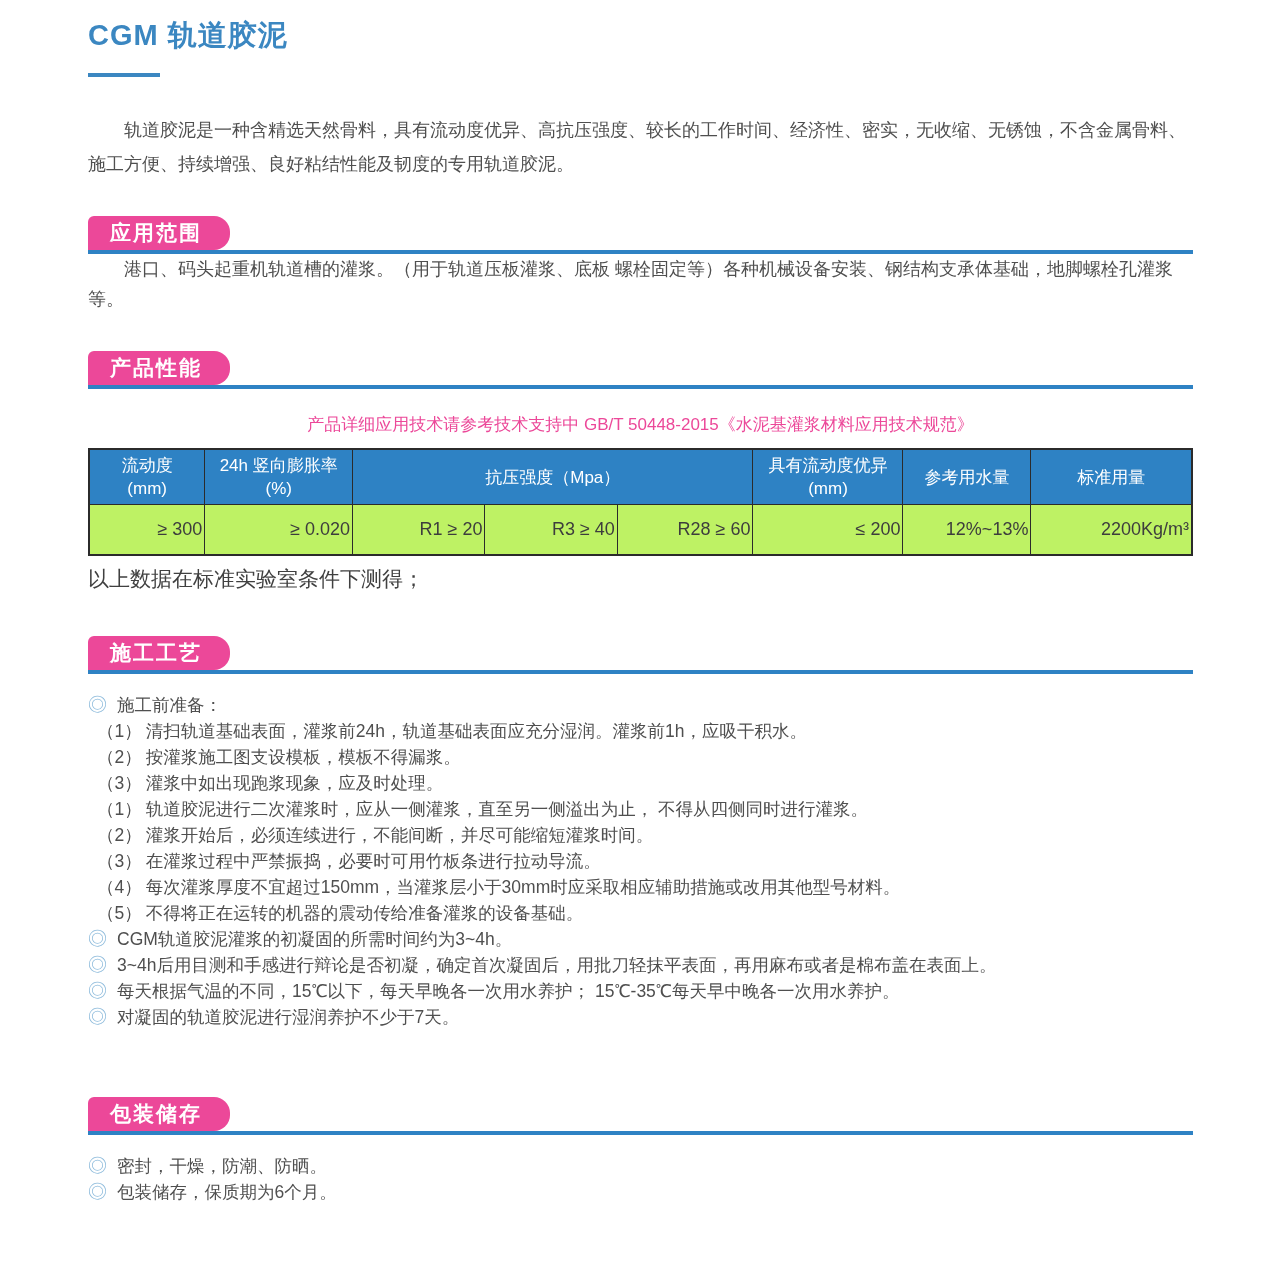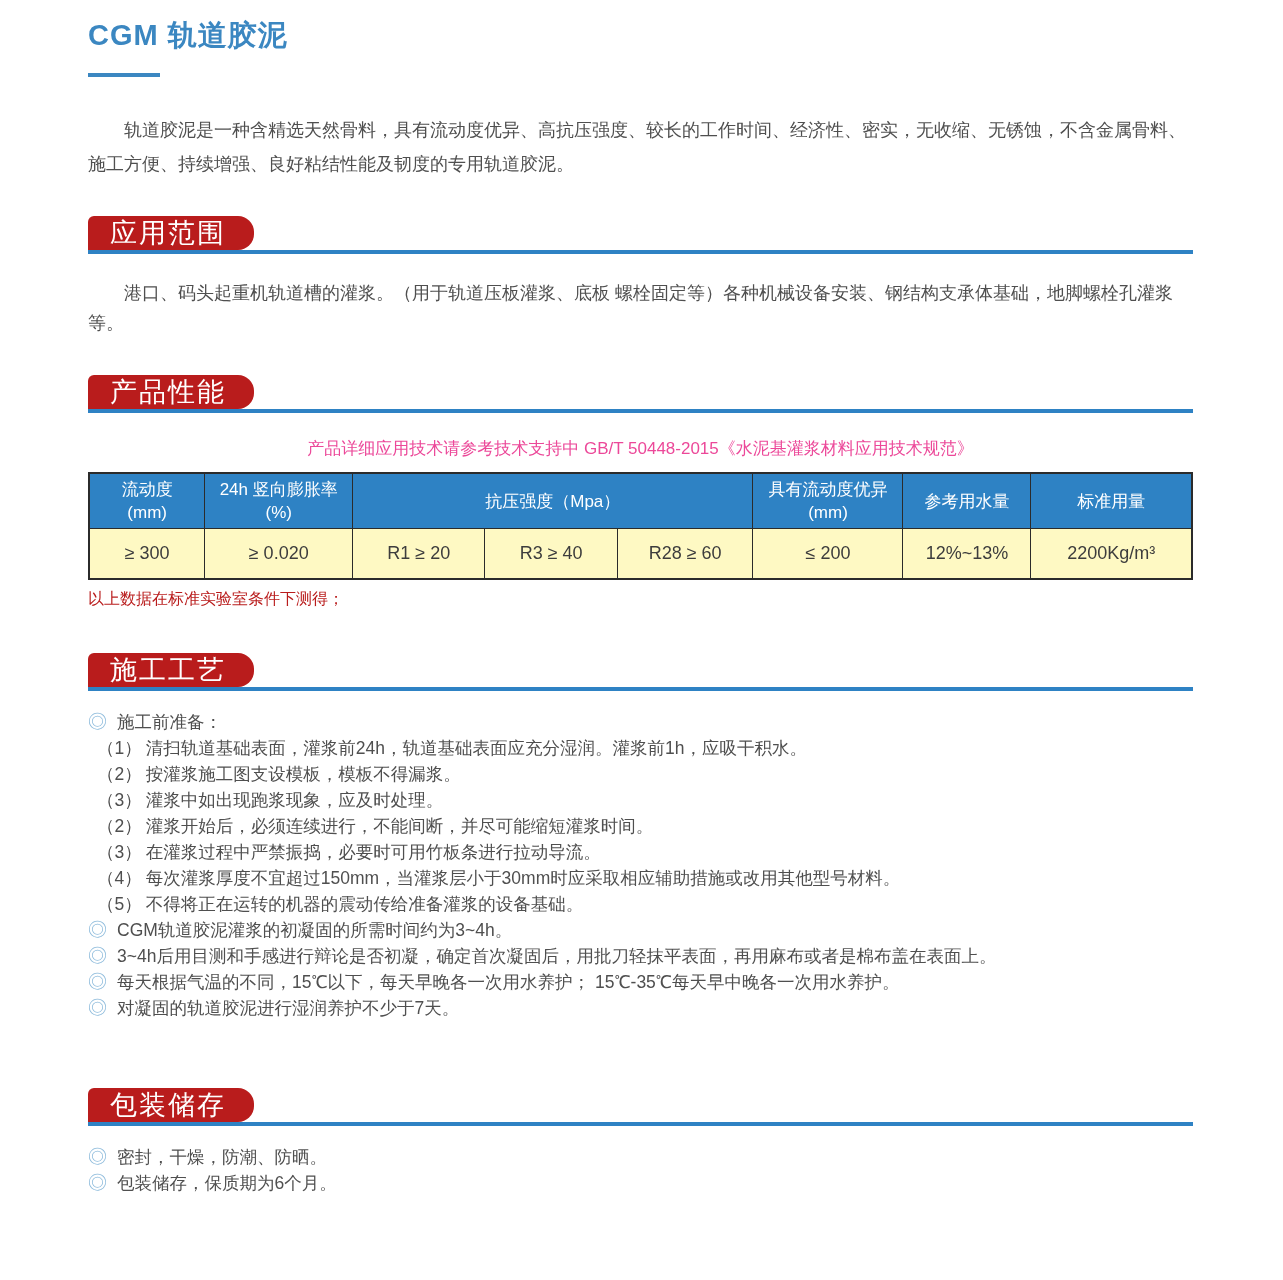--- a/index.html
+++ b/index.html
@@ -42,36 +42,36 @@
     text-indent: 2em;
     color: #4f4f4f;
   }
   
   .sec-header {
     border-bottom: 4px solid #2e82c4;
     line-height: 0;
   }
   .badge {
     display: inline-block;
-    background: #b91c1c;
+    background: #ec4899;
     color: #ffffff;
-    font-size: 27px;
-    font-weight: normal;
+    font-size: 21px;
+    font-weight: bold;
     line-height: 26px;
     padding: 4px 28px 4px 22px;
     border-radius: 6px 16px 16px 0;
     letter-spacing: 2px;
   }
   .mt-app  { margin-top: 35px; }
   .mt-perf { margin-top: 37px; }
   .mt-proc { margin-top: 43px; }
   .mt-pack { margin-top: 67px; }
   
   .body-text {
-    margin: 24px 0 0 0;
+    margin: 0 0 0 0;
     font-size: 18px;
     line-height: 30px;
     color: #4f4f4f;
     text-indent: 2em;
   }
   .ref-note {
     margin: 24px 0 0 0;
     font-size: 17px;
     color: #ec4899;
     text-align: center;
@@ -90,32 +90,32 @@
     font-weight: normal;
     font-size: 17px;
     line-height: 23px;
     padding: 4px 2px;
     border: 1px solid #2b2b2b;
     white-space: pre-line;
     text-align: center;
     vertical-align: middle;
   }
   table.perf td {
-    background: #fef9c3;
+    background: #bef264;
     color: #3d3d3d;
     font-size: 18px;
-    padding: 14px 14px;
+    padding: 14px 2px;
     border: 1px solid #2b2b2b;
-    text-align: center;
+    text-align: right;
     vertical-align: middle;
   }
   .footnote {
     margin: 9px 0 0 0;
-    font-size: 16px;
-    color: #b91c1c;
+    font-size: 21px;
+    color: #404040;
   }
   
   ul.flat {
     list-style: none;
     margin: 18px 0 0 0;
     padding: 0;
   }
   ul.flat li {
     font-size: 17.5px;
     line-height: 26px;
@@ -197,20 +197,21 @@
   <p class="footnote">以上数据在标准实验室条件下测得；</p>
 
   <div class="sec-header mt-proc">
     <span class="badge">施工工艺</span>
   </div>
   <ul class="flat">
     <li><span class="marker bullet">◎</span><span>施工前准备：</span></li>
     <li class="num-item"><span class="marker">（1）</span><span>清扫轨道基础表面，灌浆前24h，轨道基础表面应充分湿润。灌浆前1h，应吸干积水。</span></li>
     <li class="num-item"><span class="marker">（2）</span><span>按灌浆施工图支设模板，模板不得漏浆。</span></li>
     <li class="num-item"><span class="marker">（3）</span><span>灌浆中如出现跑浆现象，应及时处理。</span></li>
+    <li class="num-item"><span class="marker">（1）</span><span>轨道胶泥进行二次灌浆时，应从一侧灌浆，直至另一侧溢出为止， 不得从四侧同时进行灌浆。</span></li>
     <li class="num-item"><span class="marker">（2）</span><span>灌浆开始后，必须连续进行，不能间断，并尽可能缩短灌浆时间。</span></li>
     <li class="num-item"><span class="marker">（3）</span><span>在灌浆过程中严禁振捣，必要时可用竹板条进行拉动导流。</span></li>
     <li class="num-item"><span class="marker">（4）</span><span>每次灌浆厚度不宜超过150mm，当灌浆层小于30mm时应采取相应辅助措施或改用其他型号材料。</span></li>
     <li class="num-item"><span class="marker">（5）</span><span>不得将正在运转的机器的震动传给准备灌浆的设备基础。</span></li>
     <li><span class="marker bullet">◎</span><span>CGM轨道胶泥灌浆的初凝固的所需时间约为3~4h。</span></li>
     <li><span class="marker bullet">◎</span><span>3~4h后用目测和手感进行辩论是否初凝，确定首次凝固后，用批刀轻抹平表面，再用麻布或者是棉布盖在表面上。</span></li>
     <li><span class="marker bullet">◎</span><span>每天根据气温的不同，15℃以下，每天早晚各一次用水养护； 15℃-35℃每天早中晚各一次用水养护。</span></li>
     <li><span class="marker bullet">◎</span><span>对凝固的轨道胶泥进行湿润养护不少于7天。</span></li>
   </ul>
 

